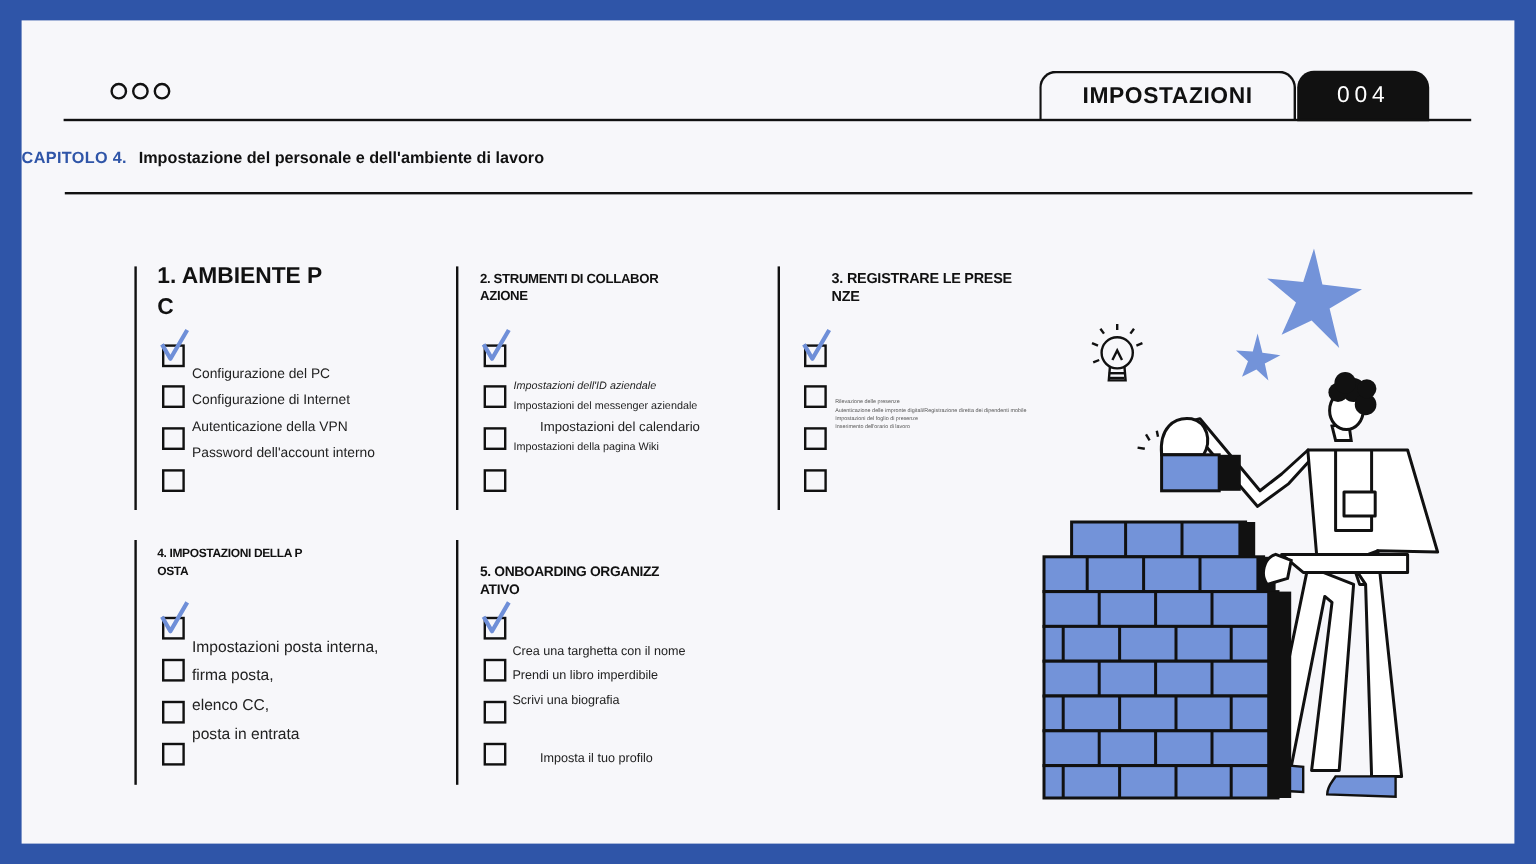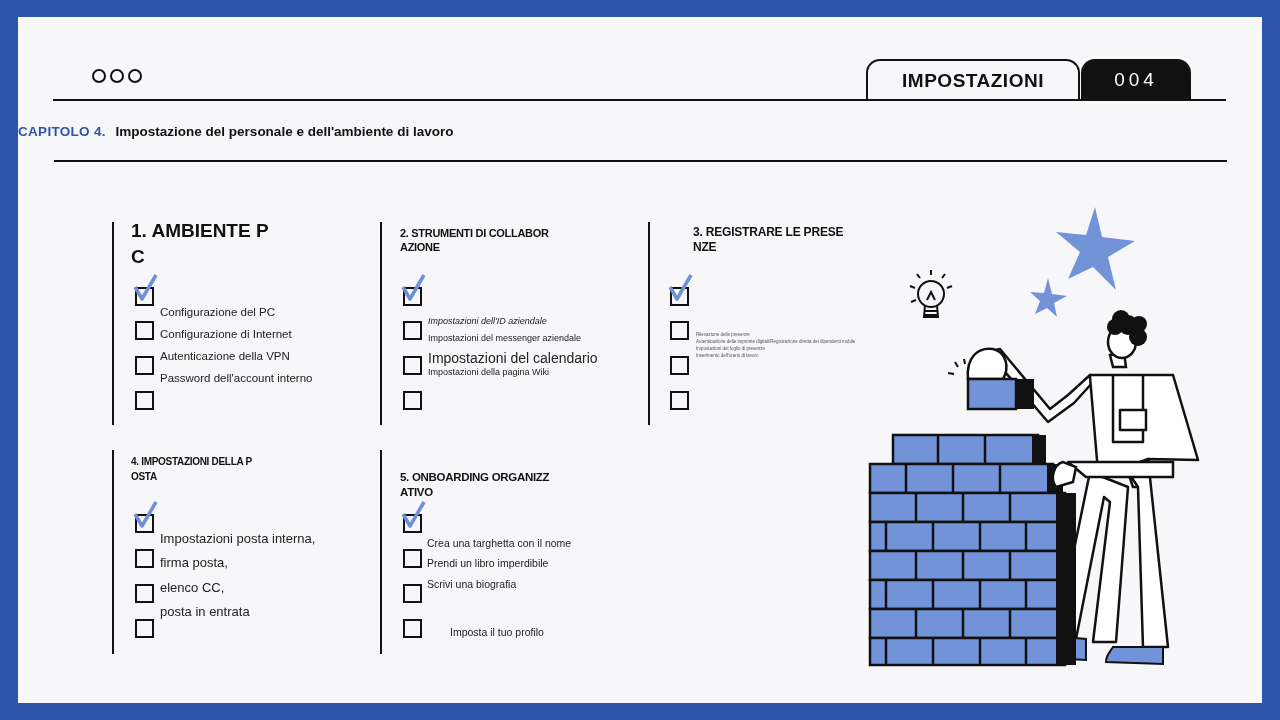--- a/index.html
+++ b/index.html
@@ -95,21 +95,21 @@
   </div>
   <div class="box" style="left:385px; top:270px;"></div>
   <svg class="check" style="left:382px; top:256px;" width="26" height="30">
       <path d="M3 14 L10 26 L24 2" stroke="#6f8fd8" stroke-width="3.5" fill="none" stroke-linejoin="round"></path>
     </svg>
   <div class="box" style="left:385px; top:304px;"></div>
   <div class="box" style="left:385px; top:339px;"></div>
   <div class="box" style="left:385px; top:374px;"></div>
   <div class="item" style="left:410px; top:299px; font-size:9px;font-style:italic;">Impostazioni dell'ID aziendale</div>
   <div class="item" style="left:410px; top:316px; font-size:9px;">Impostazioni del messenger aziendale</div>
-  <div class="item" style="left:410px; top:333px; font-size:14px;">Impostazioni del calendario</div>
+  <div class="item" style="left:432px; top:333px; font-size:11px;">Impostazioni del calendario</div>
   <div class="item" style="left:410px; top:350px; font-size:9px;">Impostazioni della pagina Wiki</div>
 
   <div class="abs section" style="left:630px; top:205px; height:203px;"></div>
   <div class="abs sec-title" style="left:650px; top:208px; font-size:12px; line-height:15px; letter-spacing:-0.2px;margin-left:25px;">
     <div>3. REGISTRARE LE PRESE</div>
       <div>NZE</div>
   </div>
   <div class="box" style="left:652px; top:270px;"></div>
   <svg class="check" style="left:649px; top:256px;" width="26" height="30">
       <path d="M3 14 L10 26 L24 2" stroke="#6f8fd8" stroke-width="3.5" fill="none" stroke-linejoin="round"></path>

